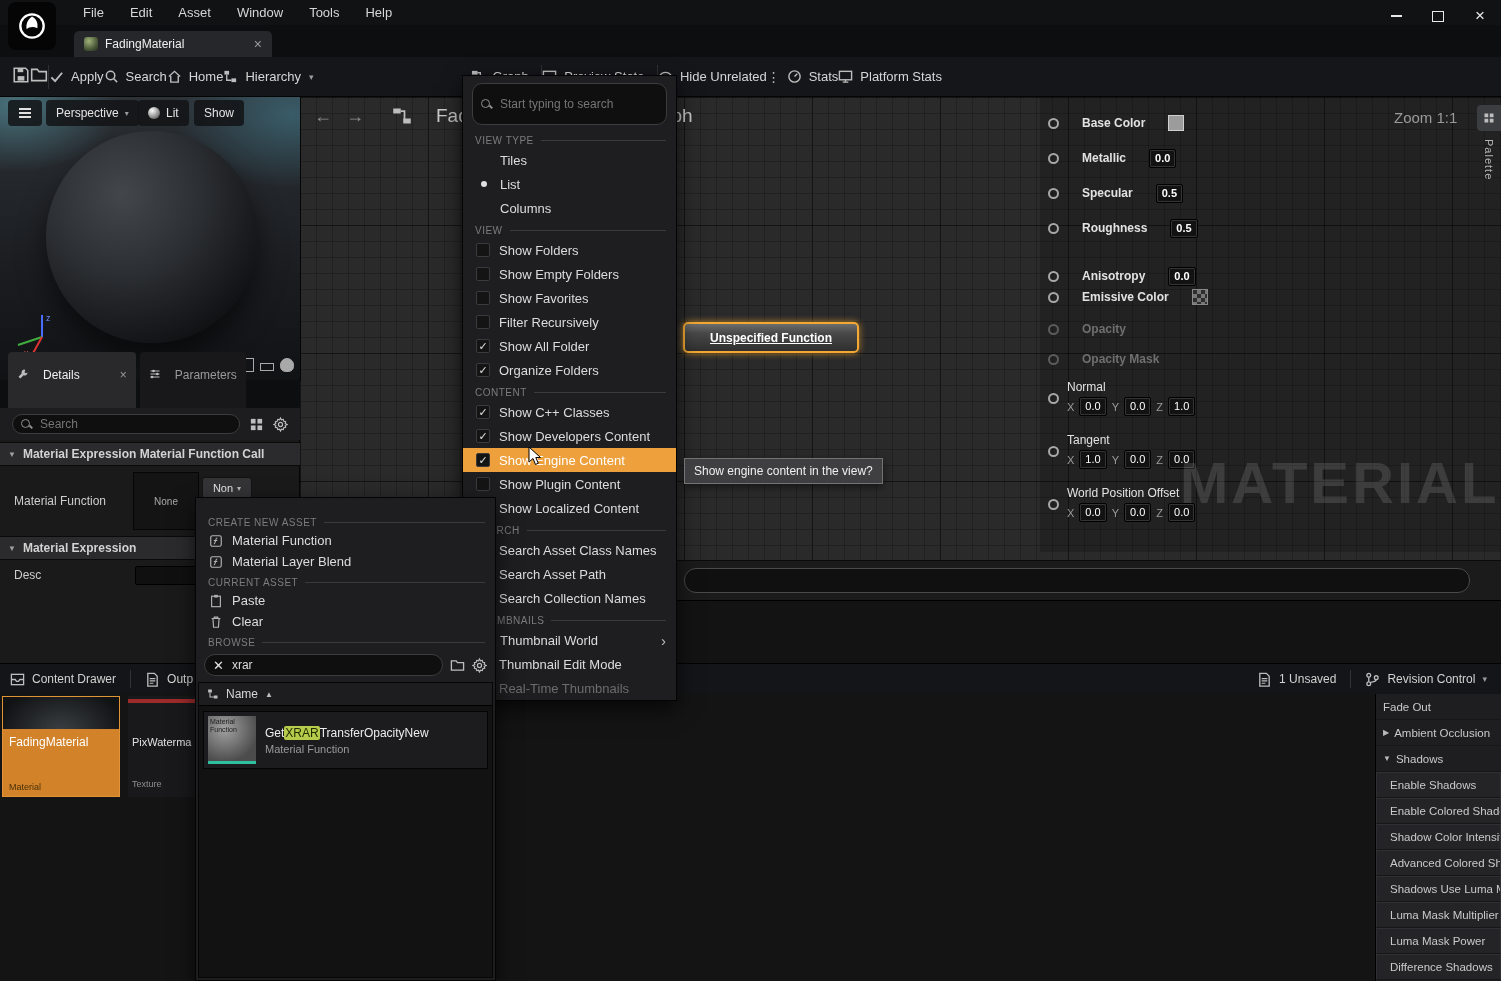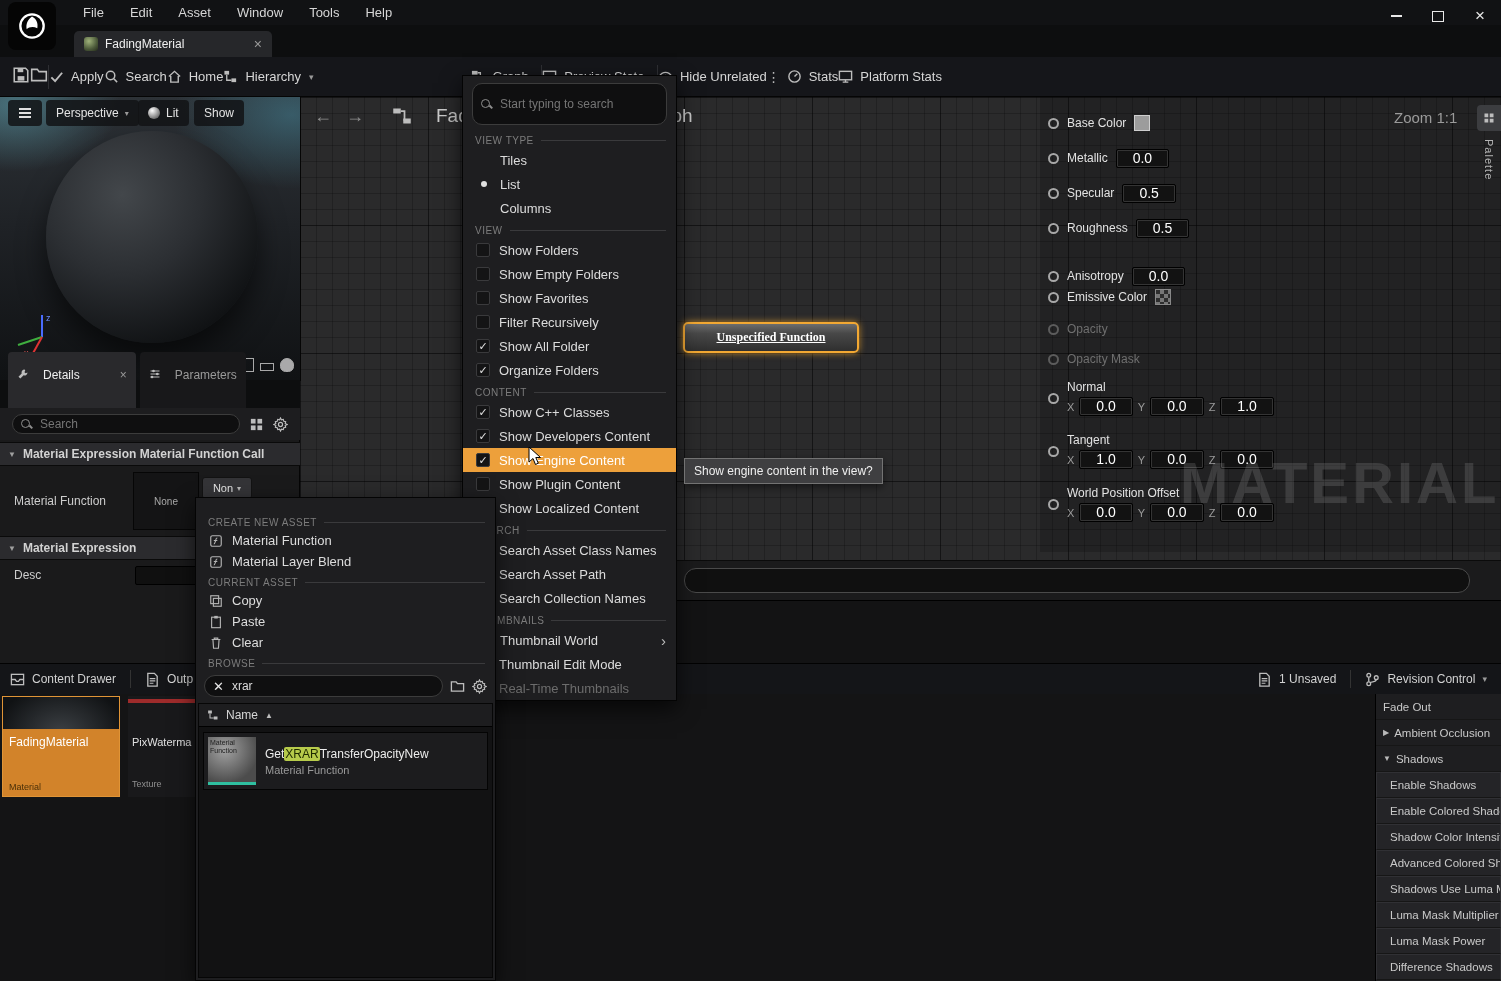--- a/index.html
+++ b/index.html
@@ -60,36 +60,36 @@
   .nodebg{position:absolute;left:740px;top:0;width:461px;height:455px;background:rgba(8,8,8,.22);}
   .crumbrow{position:absolute;left:14px;top:8px;display:flex;align-items:center;gap:14px;color:#9a9a9a;}
   .navarr{font-size:18px;color:#8f8f8f;}
   .crumbtxt{font-size:19px;color:#c9c9c9;margin-left:10px;white-space:nowrap;}
   .zoomlbl{position:absolute;left:1094px;top:12px;font-size:15px;color:#9b9b9b;}
   .palettetab{position:absolute;right:0;top:8px;width:24px;display:flex;flex-direction:column;align-items:center;gap:8px;}
   .palicon{width:24px;height:26px;background:#3c3d40;border-radius:4px 0 0 4px;display:flex;align-items:center;justify-content:center;}
   .paltxt{writing-mode:vertical-rl;font-size:11px;color:#b5b5b5;letter-spacing:1px;}
   .watermark{position:absolute;left:880px;top:352px;font-size:58px;font-weight:bold;letter-spacing:3px;color:rgba(220,220,220,.15);white-space:nowrap;}
   
-  .pin{position:absolute;left:748px;display:flex;align-items:center;gap:8px;height:22px;}
+  .pin{position:absolute;left:748px;display:flex;align-items:center;gap:23px;height:22px;font-weight:bold;}
   .pinc{width:11px;height:11px;border:2px solid #a8a8a8;border-radius:50%;box-sizing:border-box;flex:none;}
   .pin.dim .pinc{border-color:#5c5c5c;}
   .pinlbl{font-size:12px;color:#e2e2e2;white-space:nowrap;}
   .pin.dim .pinlbl{color:#6f6f6f;}
-  .vbox{background:#121212;border:1px solid #000;box-shadow:inset 0 0 0 1px #343434;color:#fff;font-size:14px;padding:0 16px;border-radius:2px;height:17px;line-height:17px;}
+  .vbox{background:#121212;border:1px solid #000;box-shadow:inset 0 0 0 1px #343434;color:#fff;font-size:11px;padding:0 5px;border-radius:2px;height:17px;line-height:17px;}
   .swatch{width:14px;height:14px;background:#9c9c9c;border:1px solid #cfcfcf;}
   .swatch.checker{background-image:linear-gradient(45deg,#777 25%,transparent 25%,transparent 75%,#777 75%),linear-gradient(45deg,#777 25%,#2e2e2e 25%,#2e2e2e 75%,#777 75%);background-size:8px 8px;background-position:0 0,4px 4px;border:1px solid #888;}
   .ping{position:absolute;left:748px;display:flex;align-items:center;gap:8px;}
   .pcol{display:flex;flex-direction:column;gap:3px;}
   .vecrow{display:flex;align-items:center;gap:5px;}
   .axl{font-size:11px;color:#9b9b9b;}
   .ufn{position:absolute;left:383px;top:225px;width:172px;height:27px;border:2px solid #f2a833;border-radius:5px;
        background:linear-gradient(180deg,#6d6d6d,#484848 35%,#2f2f2f);display:flex;align-items:center;justify-content:center;
        box-shadow:0 0 7px rgba(242,168,51,.75);}
-  .ufn span{font-size:12px;font-weight:bold;color:#fff;text-decoration:underline;font-family:Liberation Serif, serif;}
+  .ufn span{font-size:12px;font-weight:bold;color:#fff;text-decoration:underline;}
   
   .gstrip1{position:absolute;left:677px;top:560px;width:824px;height:40px;background:#1b1b1c;border-top:1px solid #0b0b0b;box-sizing:border-box;}
   .gfind{position:absolute;left:7px;top:7px;width:786px;height:25px;border-radius:12px;background:#101010;border:1px solid #4a4a4a;box-sizing:border-box;color:#ddd;padding:0 12px;font-size:12px;outline:none;}
   .gstrip2{position:absolute;left:677px;top:600px;width:824px;height:63px;background:#131314;border-top:1px solid #000;}
   
   .details{position:absolute;left:0;top:380px;width:300px;height:283px;background:#1a1a1b;border-right:1px solid #050505;box-sizing:border-box;}
   .dtabs{position:absolute;left:0;top:0;width:300px;height:28px;background:#0d0e0f;display:flex;align-items:flex-end;padding-left:8px;box-sizing:border-box;gap:4px;}
   .dtab{height:24px;display:flex;align-items:flex-start;gap:14px;padding:16px 9px;border-radius:4px 4px 0 0;font-size:12px;}
   .dtab.active{background:#29292c;color:#f0f0f0;}
   .dtab.idle{background:#18181a;color:#9a9a9a;}
@@ -771,26 +771,20 @@
           <use href="#i-func"></use>
         </svg>
         <span>Material Layer Blend</span>
       </div>
     <div class="mhead">
         <span>CURRENT ASSET</span>
         <i></i>
       </div>
     <div class="mitem">
         <svg class="micn">
-          <use href="#i-copy"></use>
-        </svg>
-        <span>Copy</span>
-      </div>
-    <div class="mitem">
-        <svg class="micn">
           <use href="#i-paste"></use>
         </svg>
         <span>Paste</span>
       </div>
     <div class="mitem">
         <svg class="micn">
           <use href="#i-trash"></use>
         </svg>
         <span>Clear</span>
       </div>

